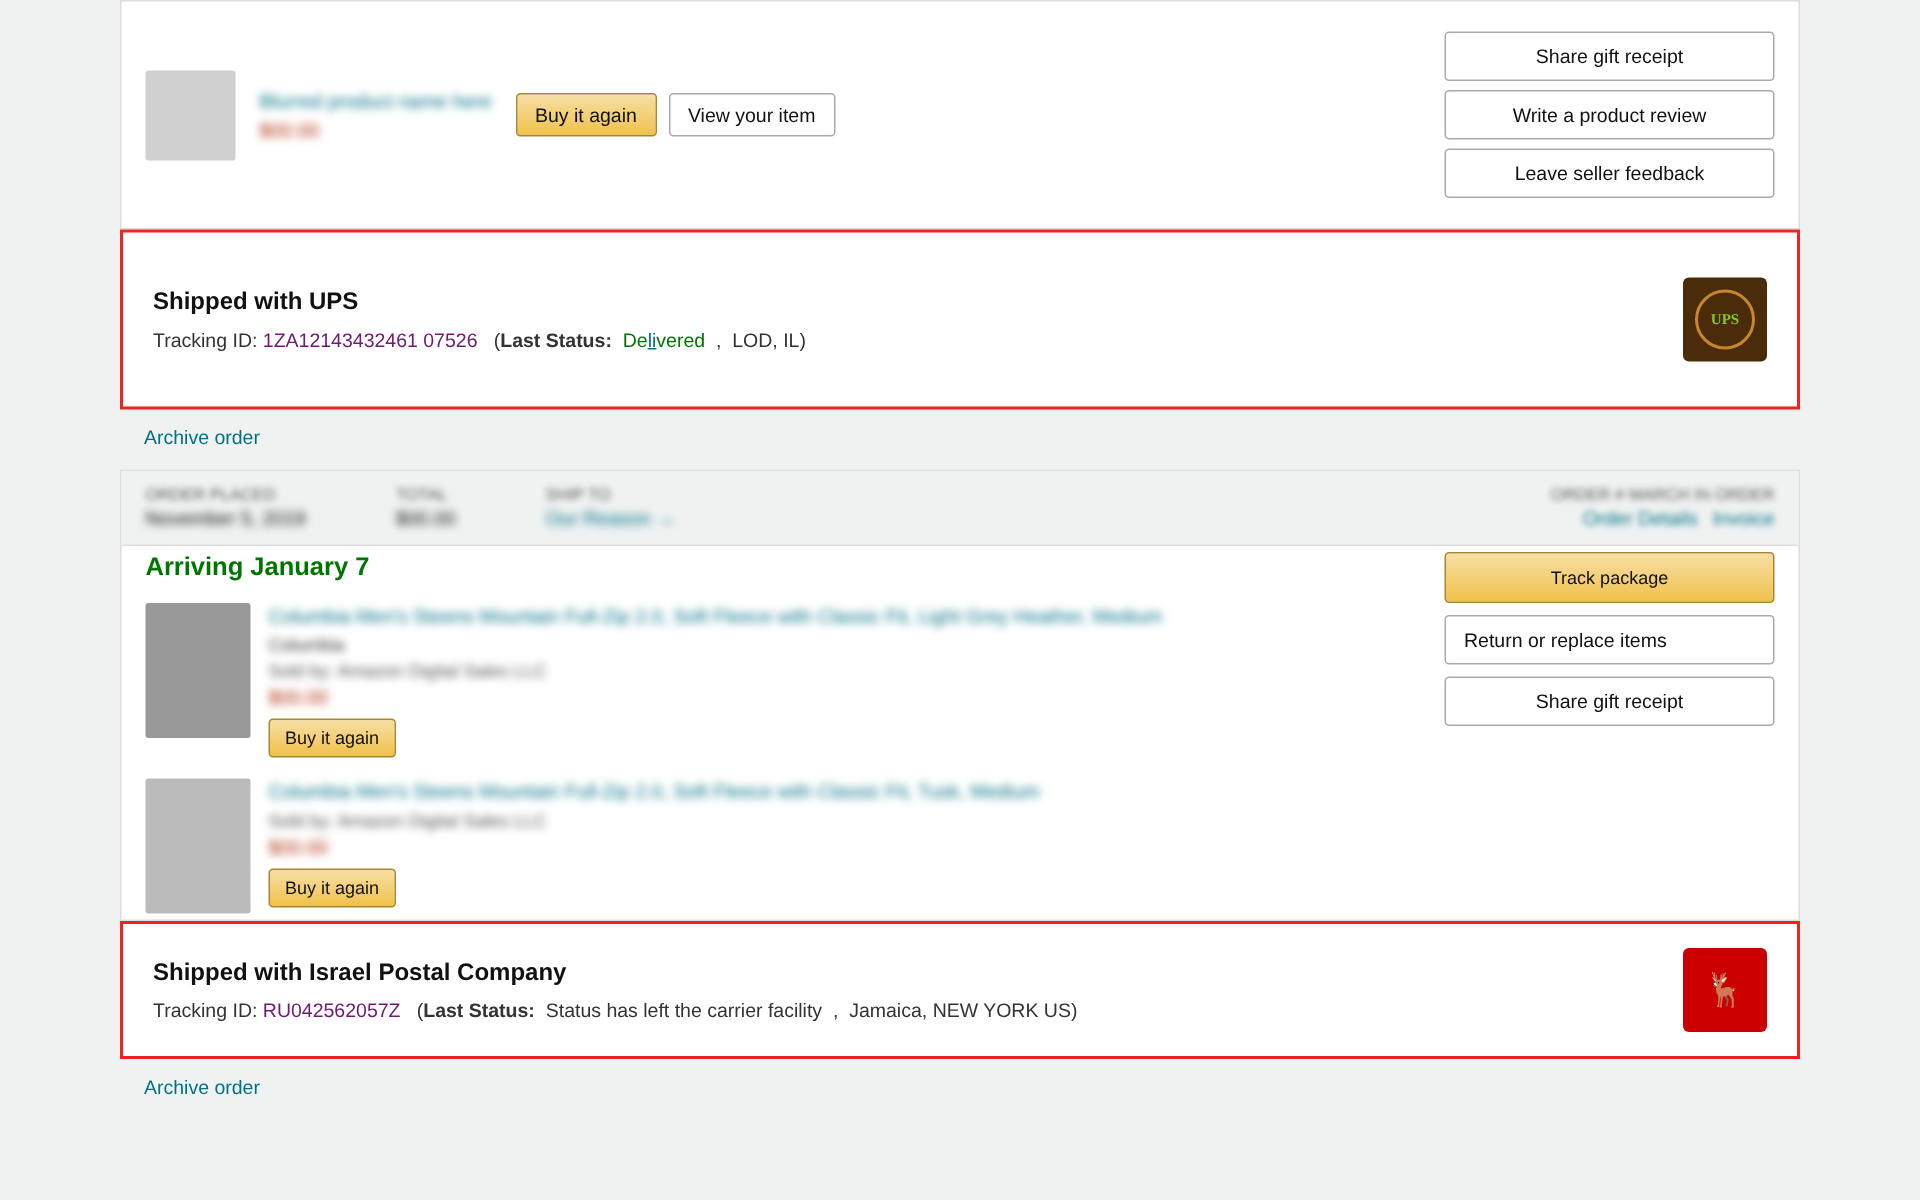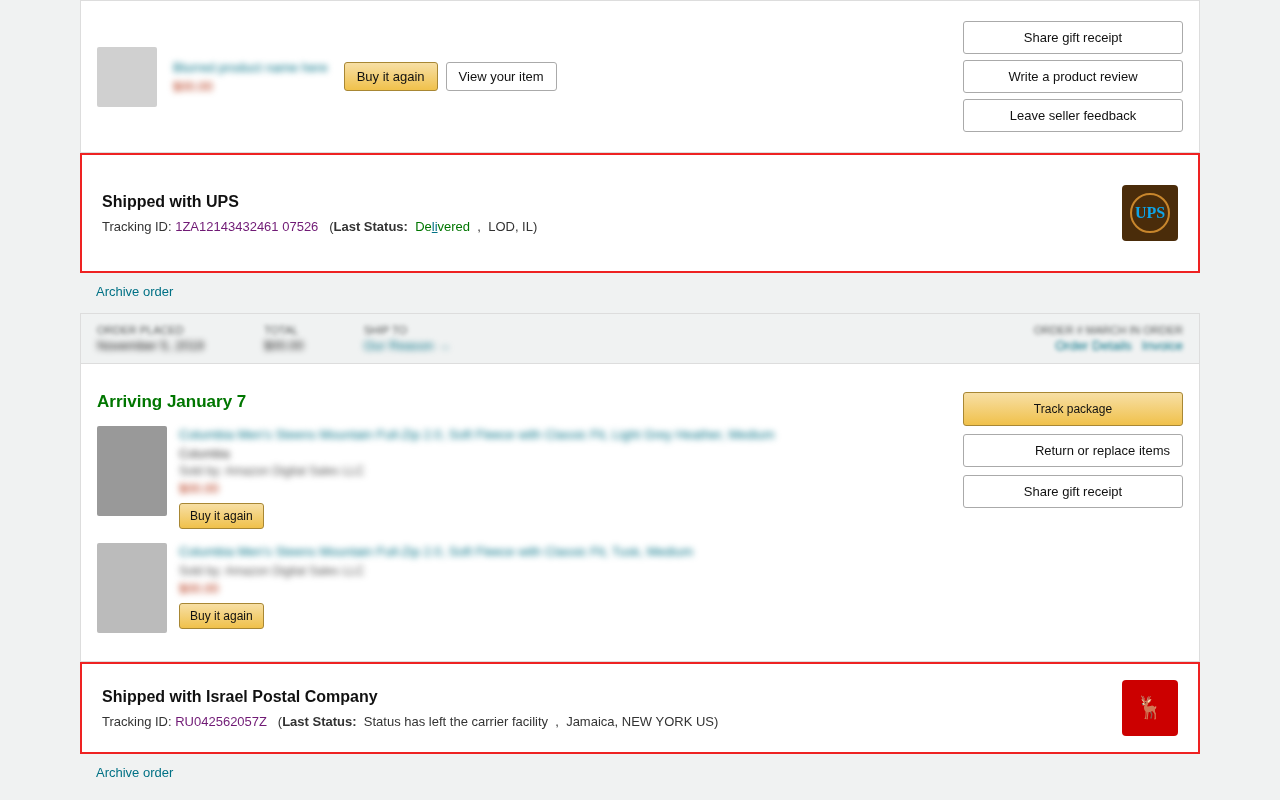--- a/index.html
+++ b/index.html
@@ -155,23 +155,23 @@
 
     .ups-inner {
       width: 40px;
       height: 40px;
       background: #4a2c0a;
       border: 2px solid #c8862c;
       border-radius: 50%;
       display: flex;
       align-items: center;
       justify-content: center;
-      color: #0ea5e9;
+      color: #84cc16;
       font-weight: bold;
-      font-size: 16px;
+      font-size: 10px;
       font-family: serif;
       text-align: center;
     }
 
     
     .archive-link {
       margin: 6px 80px;
       padding: 4px 0;
     }
 
@@ -234,21 +234,21 @@
       color: #007185;
       font-size: 13px;
       text-decoration: none;
       filter: blur(2px);
     }
 
     
     .arriving-section {
       display: flex;
       align-items: flex-start;
-      padding: 28px 16px;
+      padding: 4px 16px;
       gap: 16px;
     }
 
     .arriving-main {
       flex: 1;
     }
 
     .arriving-title {
       font-size: 17px;
       font-weight: bold;
@@ -338,21 +338,21 @@
     }
 
     .btn-return {
       background: #fff;
       border: 1px solid #aaa;
       border-radius: 3px;
       padding: 8px 12px;
       font-size: 13px;
       cursor: pointer;
       color: #111;
-      text-align: right;
+      text-align: left;
     }
 
     .btn-share {
       background: #fff;
       border: 1px solid #aaa;
       border-radius: 3px;
       padding: 8px 12px;
       font-size: 13px;
       cursor: pointer;
       color: #111;

